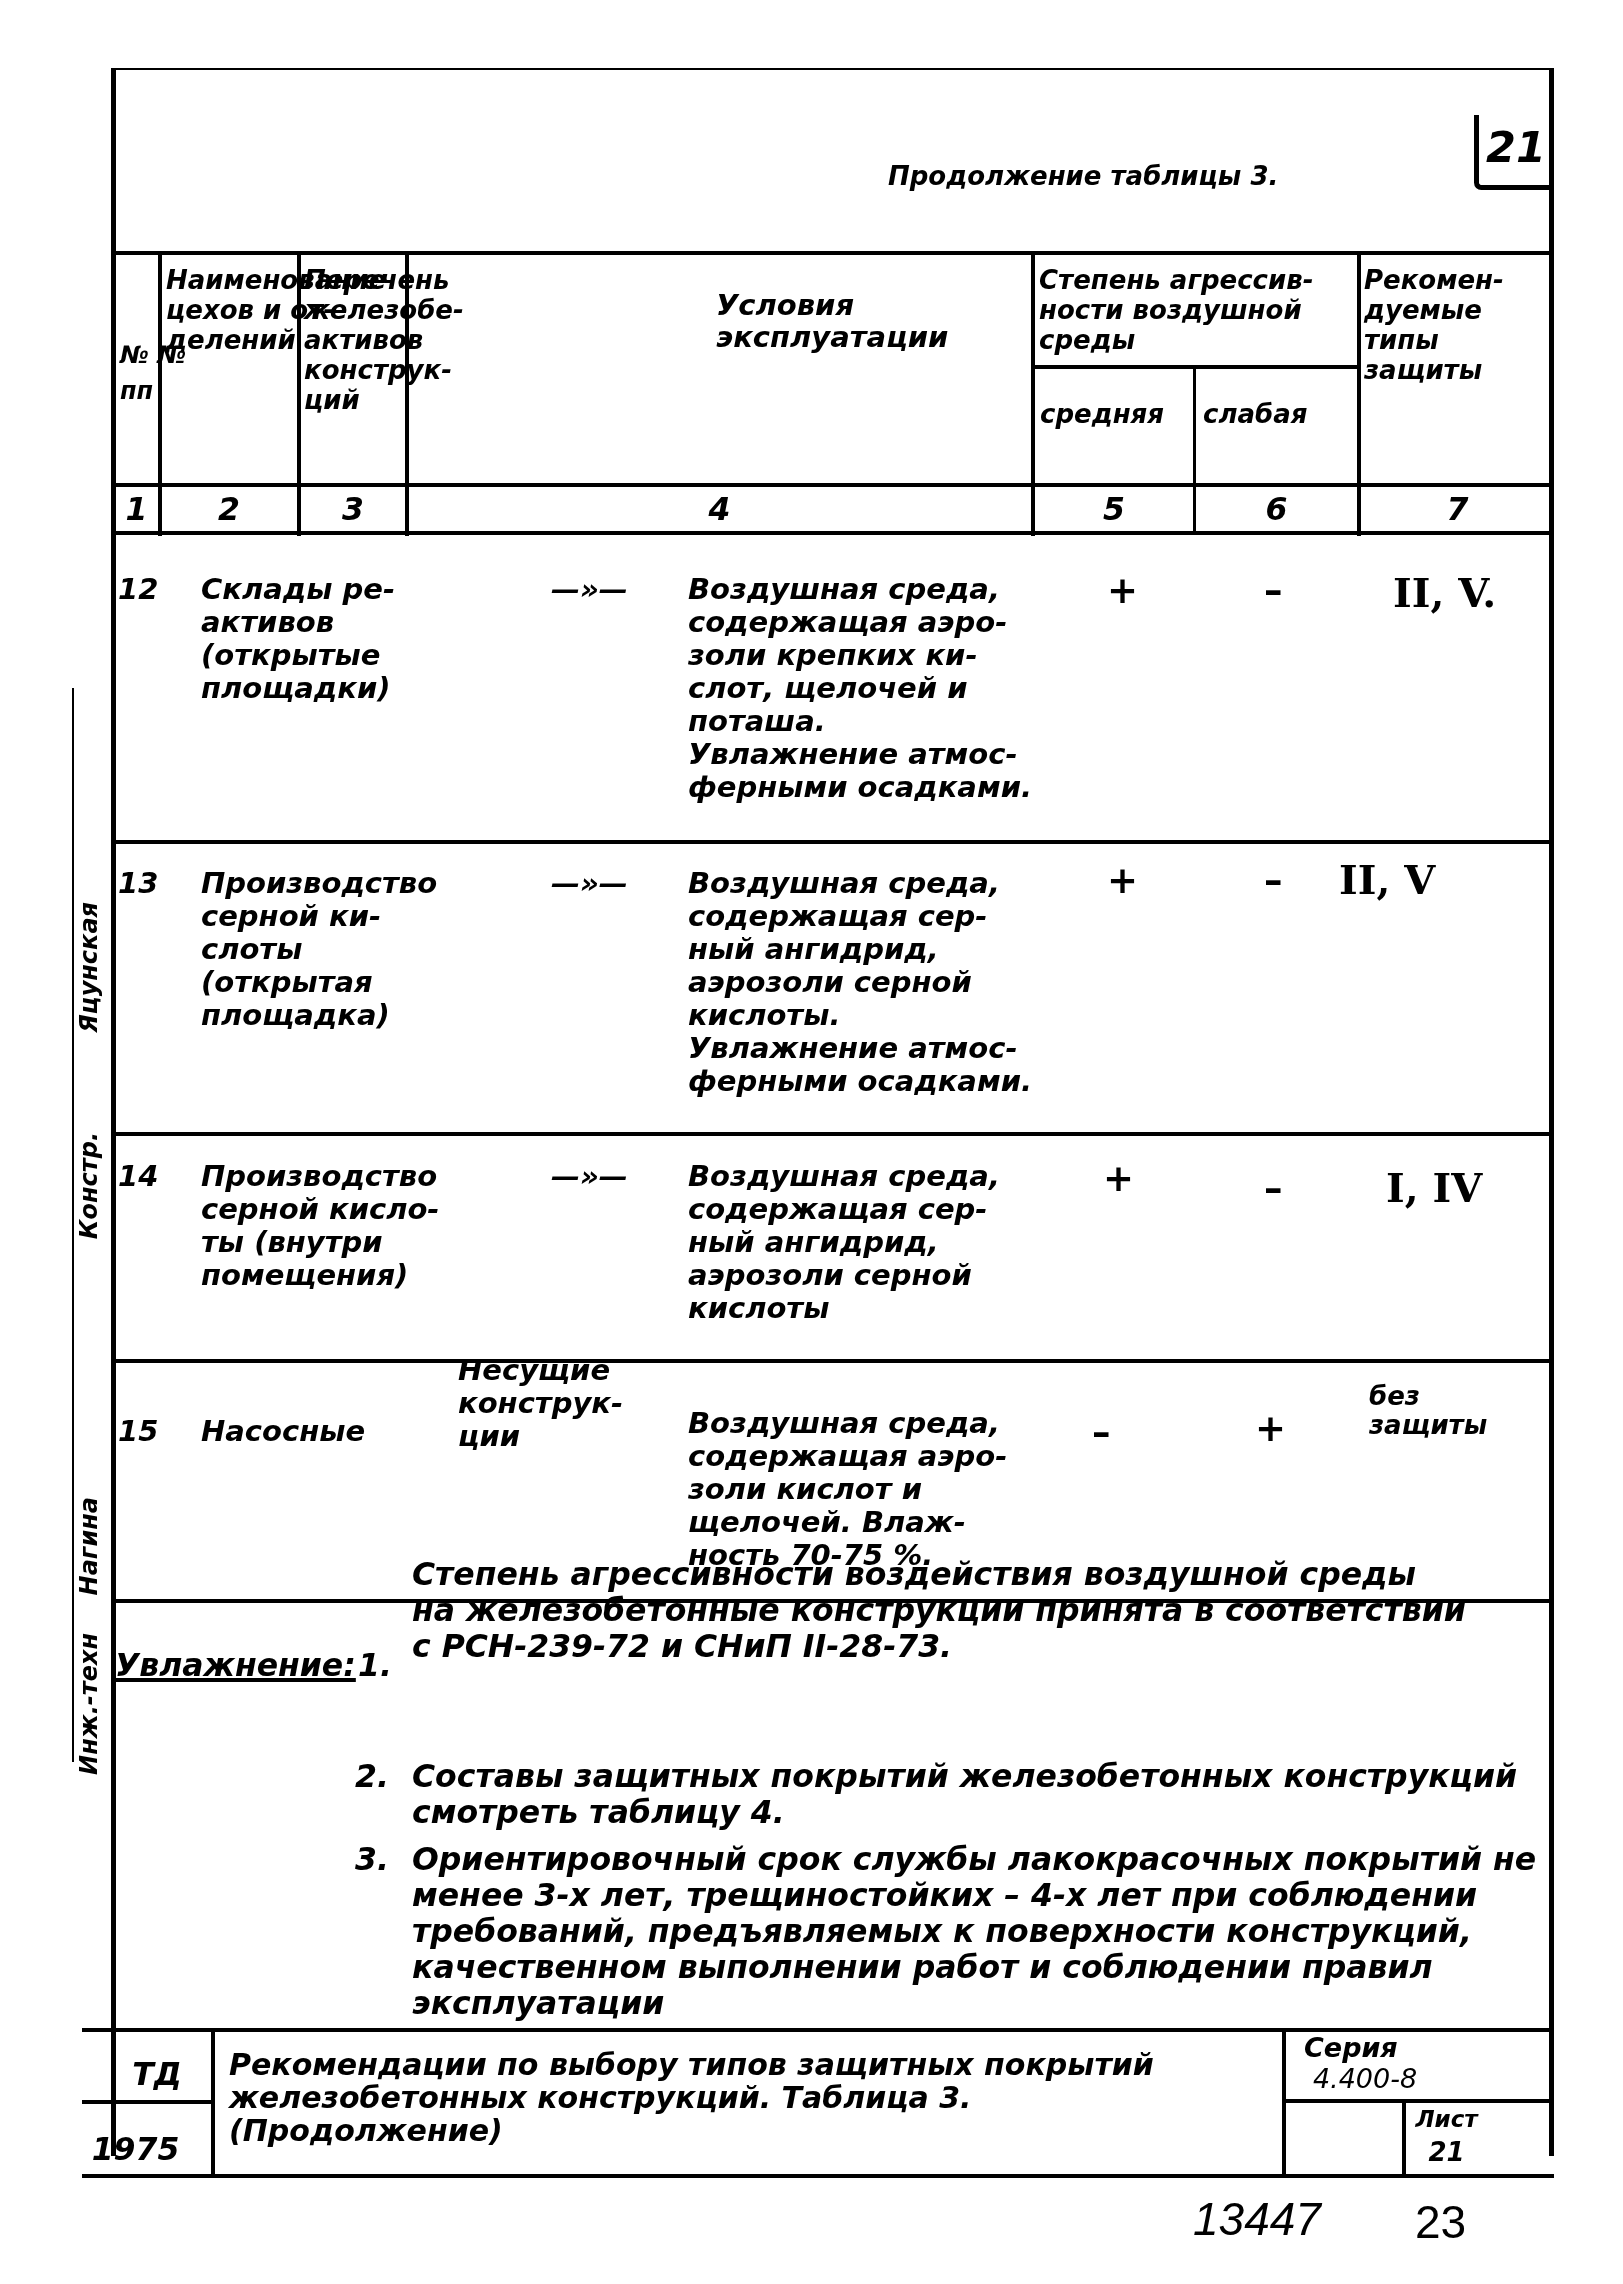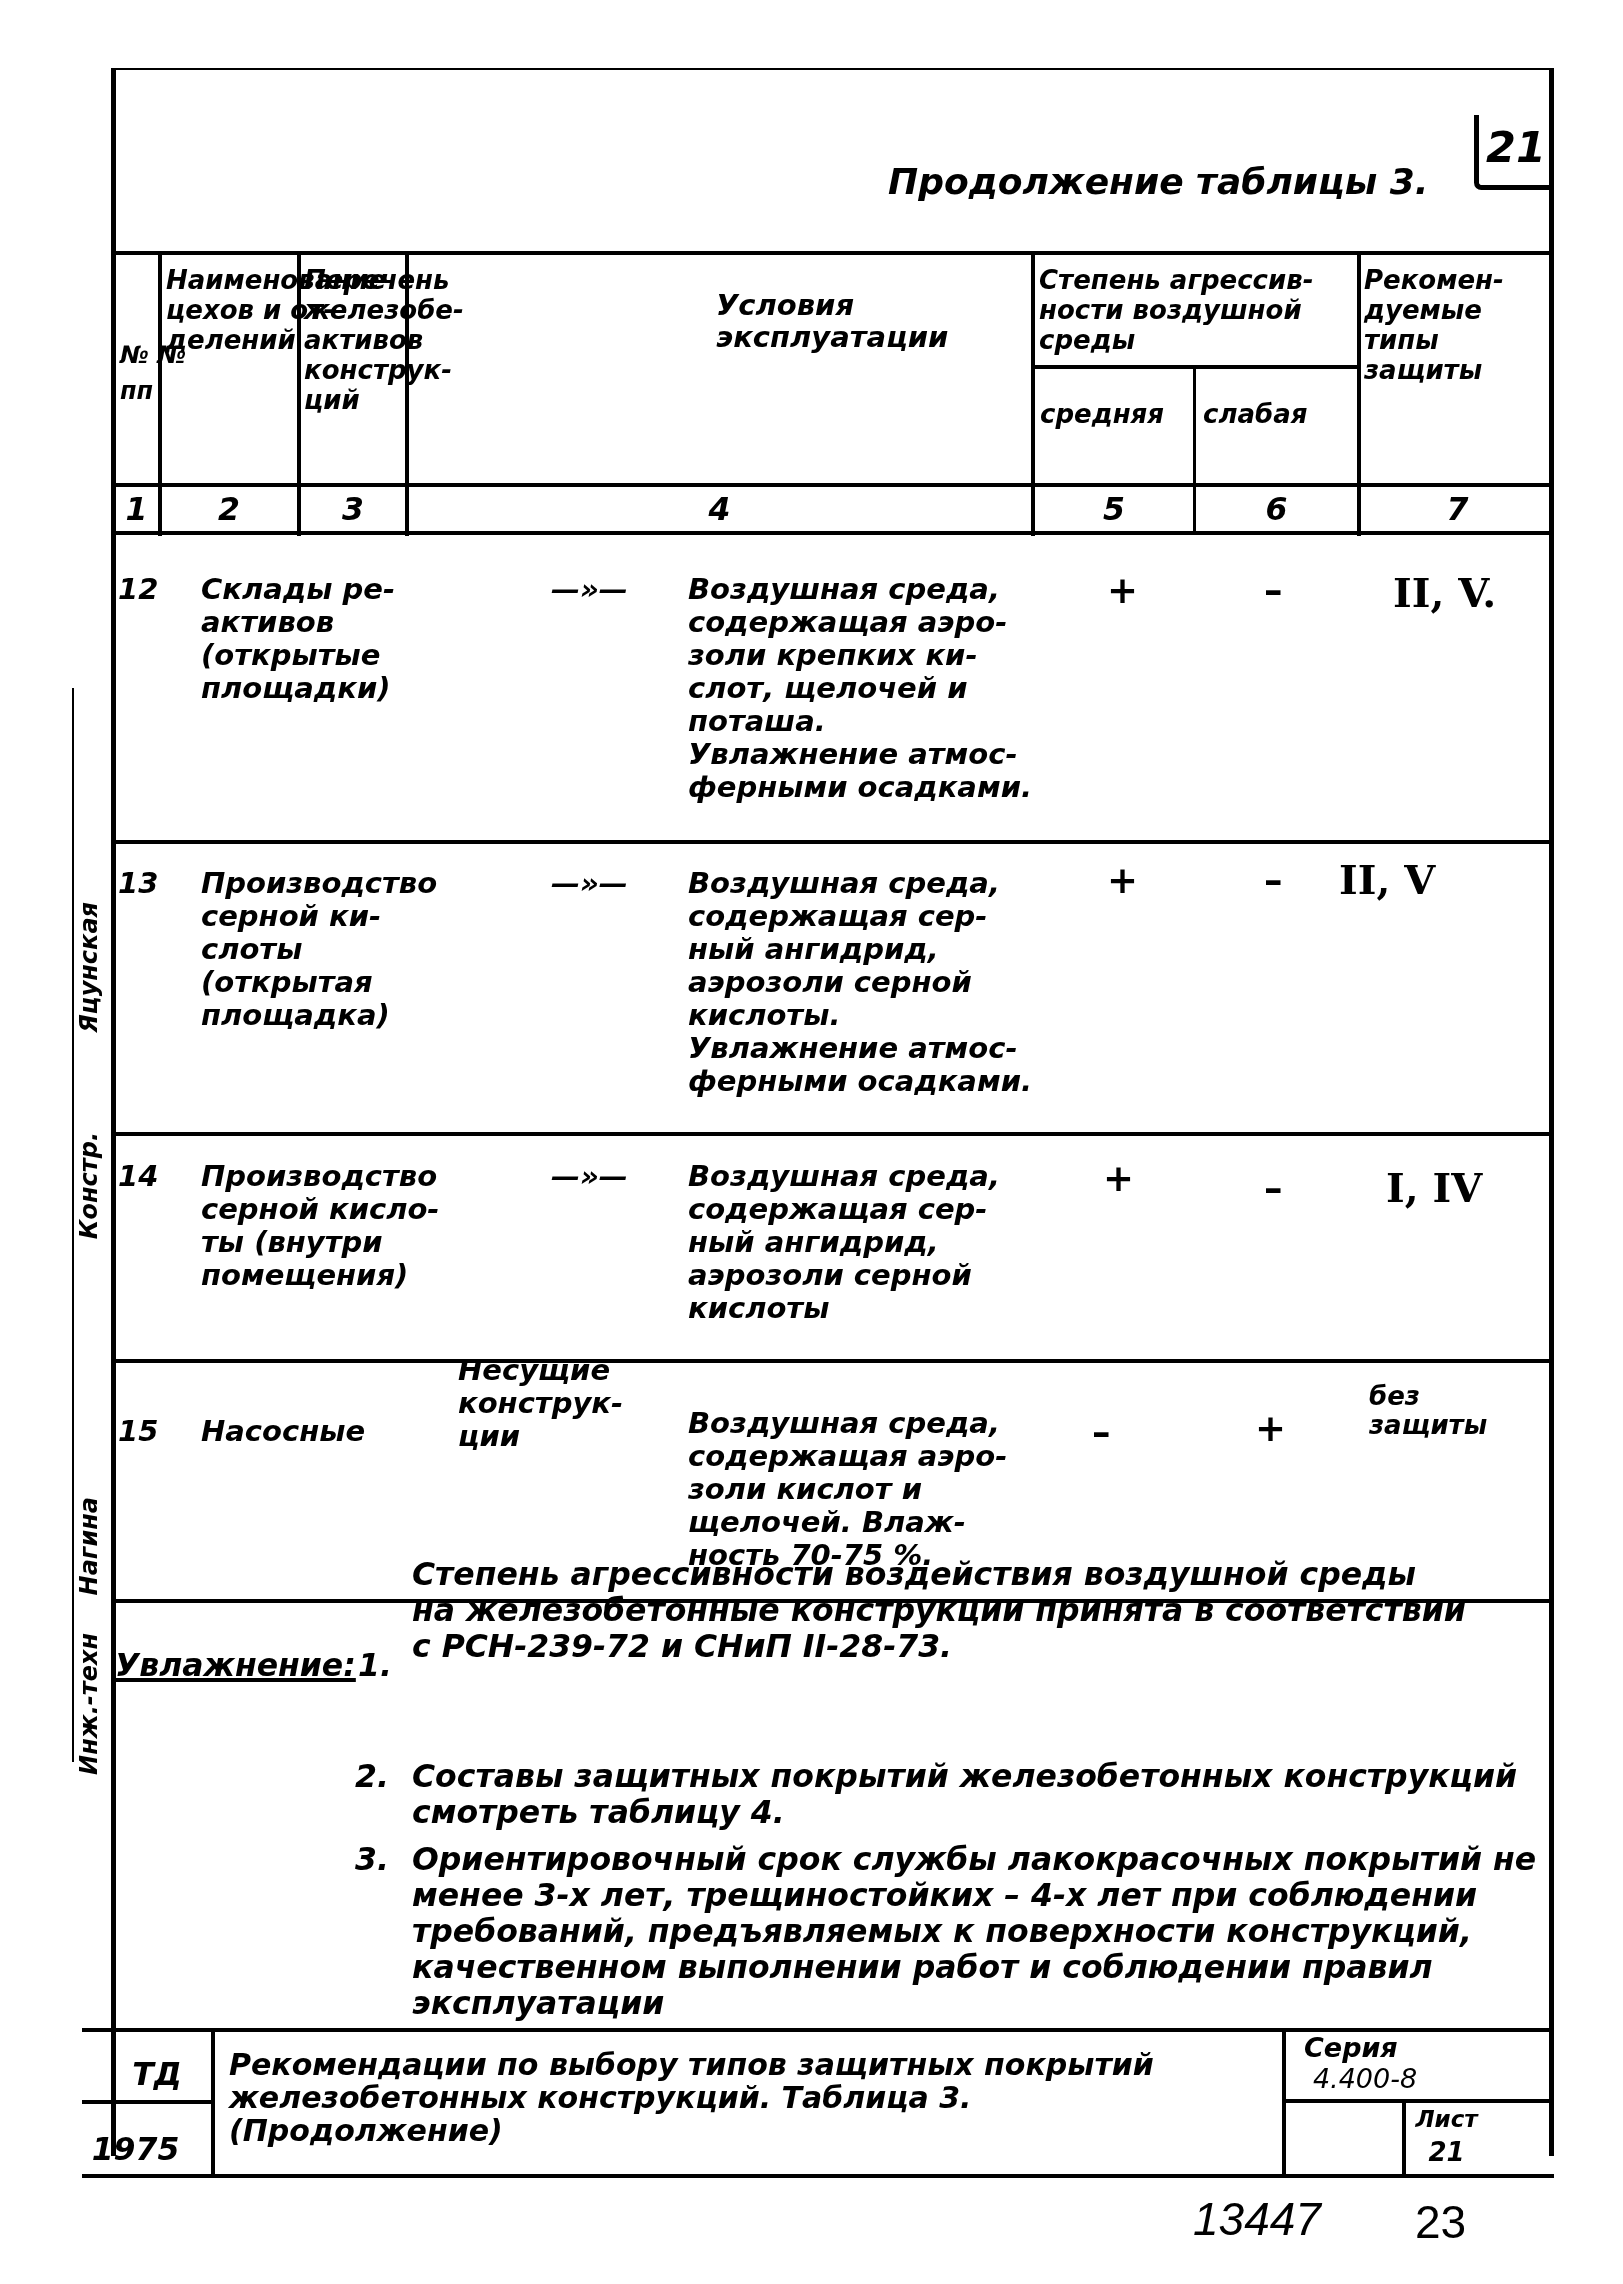--- a/index.html
+++ b/index.html
@@ -12,21 +12,21 @@
     position: absolute; left: 111px; top: 68px; width: 1443px; height: 2088px;
     border-left: 5px solid #000; border-right: 5px solid #000; border-top: 2.1px solid #000;
     box-sizing: border-box;
   }
   .page-box {
     position: absolute; left: 1474px; top: 115px; width: 79px; height: 75px;
     border: 5px solid #000; border-right: none; border-top: none; box-sizing: border-box;
     border-radius: 0 0 0 7.2px;
     font-size: 43px; text-align: center; line-height: 64px;
   }
-  .subtitle { position: absolute; left: 888px; top: 161px; font-size: 36px; }
+  .subtitle { position: absolute; left: 888px; top: 161px; font-size: 26px; }
   .hline { position: absolute; background: #000; }
   .vline { position: absolute; background: #000; }
   .cell { position: absolute; font-size: 29px; line-height: 33px; white-space: pre-line; }
   .colnum { position: absolute; font-size: 31.5px; text-align: center; }
   .mark { position: absolute; font-size: 37px; font-weight: bold; }
   .roman { position: absolute; font-family: "DejaVu Serif", serif; font-weight: bold; font-size: 40px; }
   .notes-label { text-decoration: underline; text-decoration-thickness: 3.6px; }
   .note { position: absolute; font-size: 31.5px; line-height: 36px; white-space: pre-line; }
   .side {
     position: absolute; writing-mode: vertical-rl; transform: rotate(180deg);

